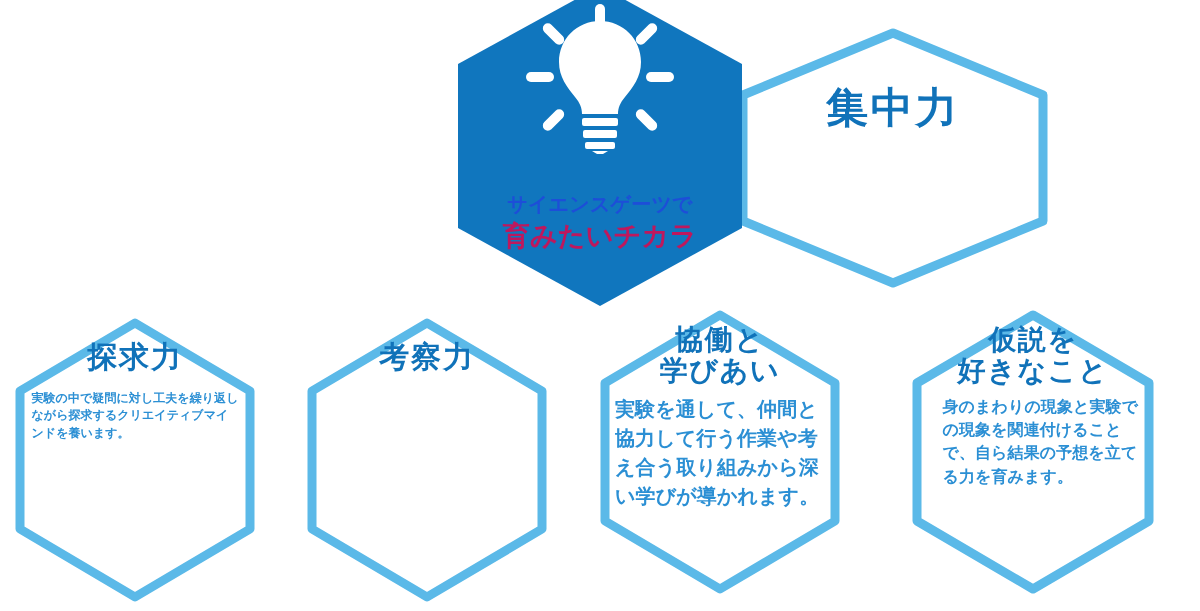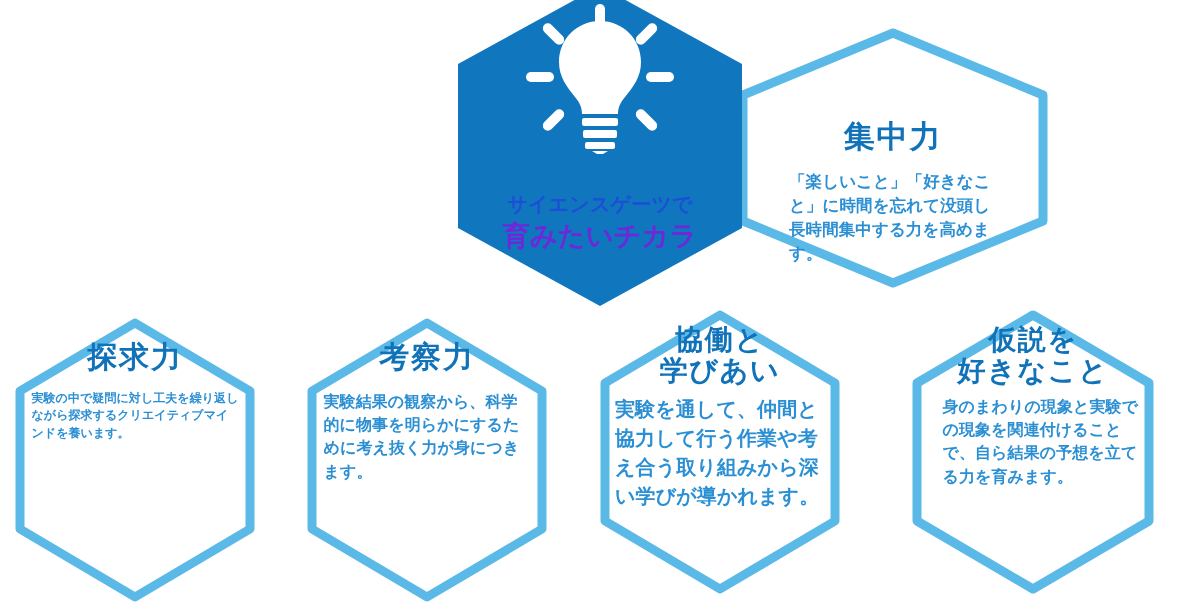--- a/index.html
+++ b/index.html
@@ -63,21 +63,21 @@
 
   
   #hex-logic { left: 152px; top: 28px; width: 316px; height: 260px; }
   #hex-logic .hex-content { padding-top: 60px; }
   #hex-logic .hex-title { font-size: 31px; }
   #hex-logic .hex-body { font-size: 16.5px; width: 225px; margin-top: 17px; }
 
   
   #hex-focus { left: 738px; top: 28px; width: 310px; height: 260px; }
   #hex-focus .hex-content { padding-top: 56px; }
-  #hex-focus .hex-title { font-size: 31px; margin-top: 36px; }
+  #hex-focus .hex-title { font-size: 42px; }
   #hex-focus .hex-body { font-size: 16.5px; width: 208px; margin-top: 14px; }
 
   
   #hex-inquiry { left: 15px; top: 318px; width: 240px; height: 284px; }
   #hex-inquiry .hex-content { padding-top: 22px; }
   #hex-inquiry .hex-title { font-size: 30px; }
   #hex-inquiry .hex-body { font-size: 12px; width: 207px; margin-top: 16px; }
 
   
   #hex-analysis { left: 307px; top: 318px; width: 240px; height: 284px; }
@@ -110,21 +110,21 @@
   }
   .center-label-small {
     color: #1d4ed8;
     font-size: 20px;
     font-weight: bold;
     letter-spacing: 0.01em;
     line-height: 1.2;
     text-align: center;
   }
   .center-label-large {
-    color: #6d28d9;
+    color: #be185d;
     font-size: 27px;
     font-weight: bold;
     letter-spacing: 0.01em;
     line-height: 1.25;
     text-align: right;
     margin-top: 4px;
   }
   #bulb-icon {
     position: absolute;
     left: 50%;
@@ -139,41 +139,39 @@
 
 <div id="stage">
 
 
   <div class="hex hex-outline" id="hex-focus">
     <svg viewBox="0 0 310 260" preserveAspectRatio="none">
       <polygon points="155,5 305,67 305,193 155,255 5,193 5,67" fill="#ffffff" stroke="#5BB9E8" stroke-width="9" stroke-linejoin="round"></polygon>
     </svg>
     <div class="hex-content">
       <div class="hex-title">集中力</div>
-      <div class="hex-body">「楽しいこと」「好きなこと」に時間を忘れて没頭し長時間集中する力を高めます。</div>
     </div>
   </div>
 
   <div class="hex hex-outline" id="hex-inquiry">
     <svg viewBox="0 0 240 284" preserveAspectRatio="none">
       <polygon points="120,5 235,73 235,211 120,279 5,211 5,73" fill="#ffffff" stroke="#5BB9E8" stroke-width="9" stroke-linejoin="round"></polygon>
     </svg>
     <div class="hex-content">
       <div class="hex-title">探求力</div>
       <div class="hex-body">実験の中で疑問に対し工夫を繰り返しながら探求するクリエイティブマインドを養います。</div>
     </div>
   </div>
 
   <div class="hex hex-outline" id="hex-analysis">
     <svg viewBox="0 0 240 284" preserveAspectRatio="none">
       <polygon points="120,5 235,73 235,211 120,279 5,211 5,73" fill="#ffffff" stroke="#5BB9E8" stroke-width="9" stroke-linejoin="round"></polygon>
     </svg>
     <div class="hex-content">
       <div class="hex-title">考察力</div>
-      <div class="hex-body">実験結果の観察から、科学的に物事を明らかにするために考え抜く力が身につきます。</div>
     </div>
   </div>
 
   <div class="hex hex-outline" id="hex-collab">
     <svg viewBox="0 0 240 284" preserveAspectRatio="none">
       <polygon points="120,5 235,73 235,211 120,279 5,211 5,73" fill="#ffffff" stroke="#5BB9E8" stroke-width="9" stroke-linejoin="round"></polygon>
     </svg>
     <div class="hex-content">
       <div class="hex-title">協働と
 学びあい</div>

